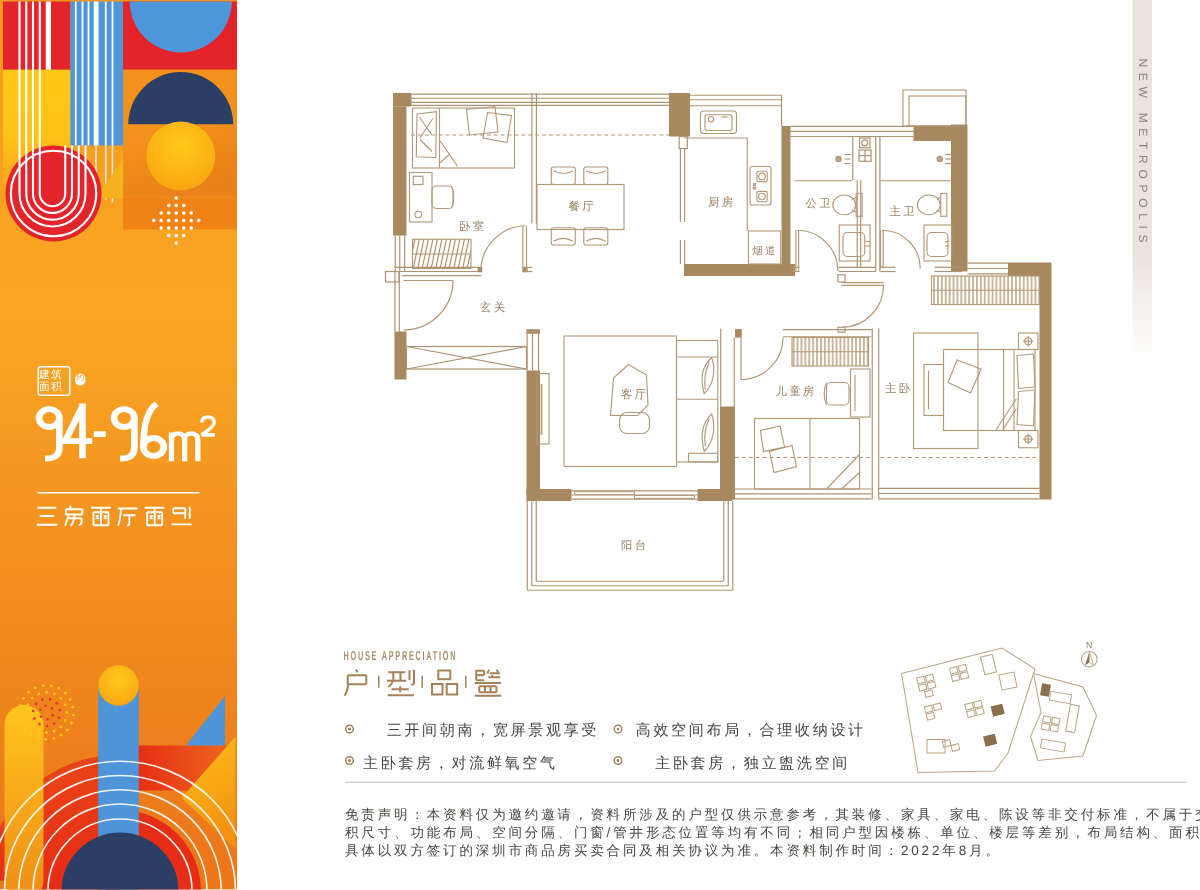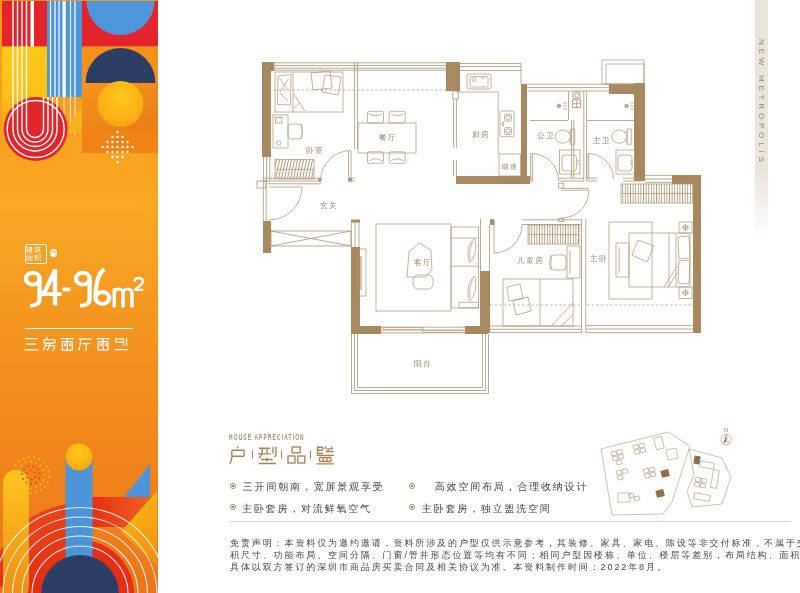--- a/index.html
+++ b/index.html
@@ -284,24 +284,24 @@
 <path d="M 1 1.2 H 6.8 M 1.5 1.2 V 7.5 M 1.5 4.2 H 6.5 M 6.8 1.2 V 4.2 M 1.5 7.5 H 7 M 10 0.5 L 8.8 3 M 10.5 2.8 L 15.8 2.8 M 15 0.5 L 17 3.5 M 9.5 5.5 H 17.5 M 12 4 L 12.5 5.5 M 0.5 9.3 H 18 M 3.5 11.5 H 15 M 3.5 11.5 V 15.5 M 15 11.5 V 15.5 M 3.5 15.5 H 15 M 7.3 11.5 V 15.5 M 11 11.5 V 15.5 M 0.5 17.8 H 18.2"></path>
 </g>
 <g stroke-width="1">
 <line x1="252.5" y1="450.5" x2="252.5" y2="458.5"></line>
 <line x1="281.5" y1="450.5" x2="281.5" y2="458.5"></line>
 <line x1="310.5" y1="450.5" x2="310.5" y2="458.5"></line>
 </g>
 </g>
 </svg>
 
-<div class="abs" style="left:230px;top:480px;color:#474440;font-size:10px;white-space:nowrap"><span style="display:inline-block;width:3.8px;height:3.8px;border:1px solid #A5825A;border-radius:50%;vertical-align:1.5px;background:radial-gradient(circle,#A5825A 30%,rgba(0,0,0,0) 38%)"></span><span style="margin-left:7px;letter-spacing:1.8px">三开间朝南，宽屏景观享受</span></div>
-<div class="abs" style="left:409px;top:480px;color:#474440;font-size:10px;white-space:nowrap"><span style="display:inline-block;width:3.8px;height:3.8px;border:1px solid #A5825A;border-radius:50%;vertical-align:1.5px;background:radial-gradient(circle,#A5825A 30%,rgba(0,0,0,0) 38%)"></span><span style="margin-left:20px;letter-spacing:1.8px">高效空间布局，合理收纳设计</span></div>
+<div class="abs" style="left:230px;top:480px;color:#474440;font-size:10px;white-space:nowrap"><span style="display:inline-block;width:3.8px;height:3.8px;border:1px solid #A5825A;border-radius:50%;vertical-align:1.5px;background:radial-gradient(circle,#A5825A 30%,rgba(0,0,0,0) 38%)"></span><span style="margin-left:22px;letter-spacing:1.8px">三开间朝南，宽屏景观享受</span></div>
+<div class="abs" style="left:409px;top:480px;color:#474440;font-size:10px;white-space:nowrap"><span style="display:inline-block;width:3.8px;height:3.8px;border:1px solid #A5825A;border-radius:50%;vertical-align:1.5px;background:radial-gradient(circle,#A5825A 30%,rgba(0,0,0,0) 38%)"></span><span style="margin-left:9px;letter-spacing:1.8px">高效空间布局，合理收纳设计</span></div>
 <div class="abs" style="left:230px;top:501.5px;color:#474440;font-size:10px;white-space:nowrap"><span style="display:inline-block;width:3.8px;height:3.8px;border:1px solid #A5825A;border-radius:50%;vertical-align:1.5px;background:radial-gradient(circle,#A5825A 30%,rgba(0,0,0,0) 38%)"></span><span style="margin-left:6.2px;letter-spacing:1.8px">主卧套房，对流鲜氧空气</span></div>
-<div class="abs" style="left:409px;top:501.5px;color:#474440;font-size:10px;white-space:nowrap"><span style="display:inline-block;width:3.8px;height:3.8px;border:1px solid #A5825A;border-radius:50%;vertical-align:1.5px;background:radial-gradient(circle,#A5825A 30%,rgba(0,0,0,0) 38%)"></span><span style="margin-left:7px;letter-spacing:1.8px">主卧套房，独立盥洗空间</span></div>
+<div class="abs" style="left:409px;top:501.5px;color:#474440;font-size:10px;white-space:nowrap"><span style="display:inline-block;width:3.8px;height:3.8px;border:1px solid #A5825A;border-radius:50%;vertical-align:1.5px;background:radial-gradient(circle,#A5825A 30%,rgba(0,0,0,0) 38%)"></span><span style="margin-left:22px;letter-spacing:1.8px">主卧套房，独立盥洗空间</span></div>
 
 <div class="abs" style="left:230px;top:520.5px;width:561px;height:1px;background:#D5D2CE"></div>
 
 <div class="abs" style="left:230px;top:537px;width:566px;color:#4A4540;font-size:9px;line-height:12.2px;letter-spacing:1.9px;white-space:nowrap">免责声明：本资料仅为邀约邀请，资料所涉及的户型仅供示意参考，其装修、家具、家电、陈设等非交付标准，不属于交付范围。不同户型的面<br>积尺寸、功能布局、空间分隔、门窗/管井形态位置等均有不同；相同户型因楼栋、单位、楼层等差别，布局结构、面积等可能存在略微差别，<br>具体以双方签订的深圳市商品房买卖合同及相关协议为准。本资料制作时间：2022年8月。</div>
 
 <svg class="abs" style="left:0;top:0" width="800" height="593" viewBox="0 0 800 593">
 <defs>
 <pattern id="hatchV" width="2.6" height="6" patternUnits="userSpaceOnUse">
   <line x1="1.3" y1="0" x2="1.3" y2="6" stroke="#A8885E" stroke-width="0.8"></line>
 </pattern>

